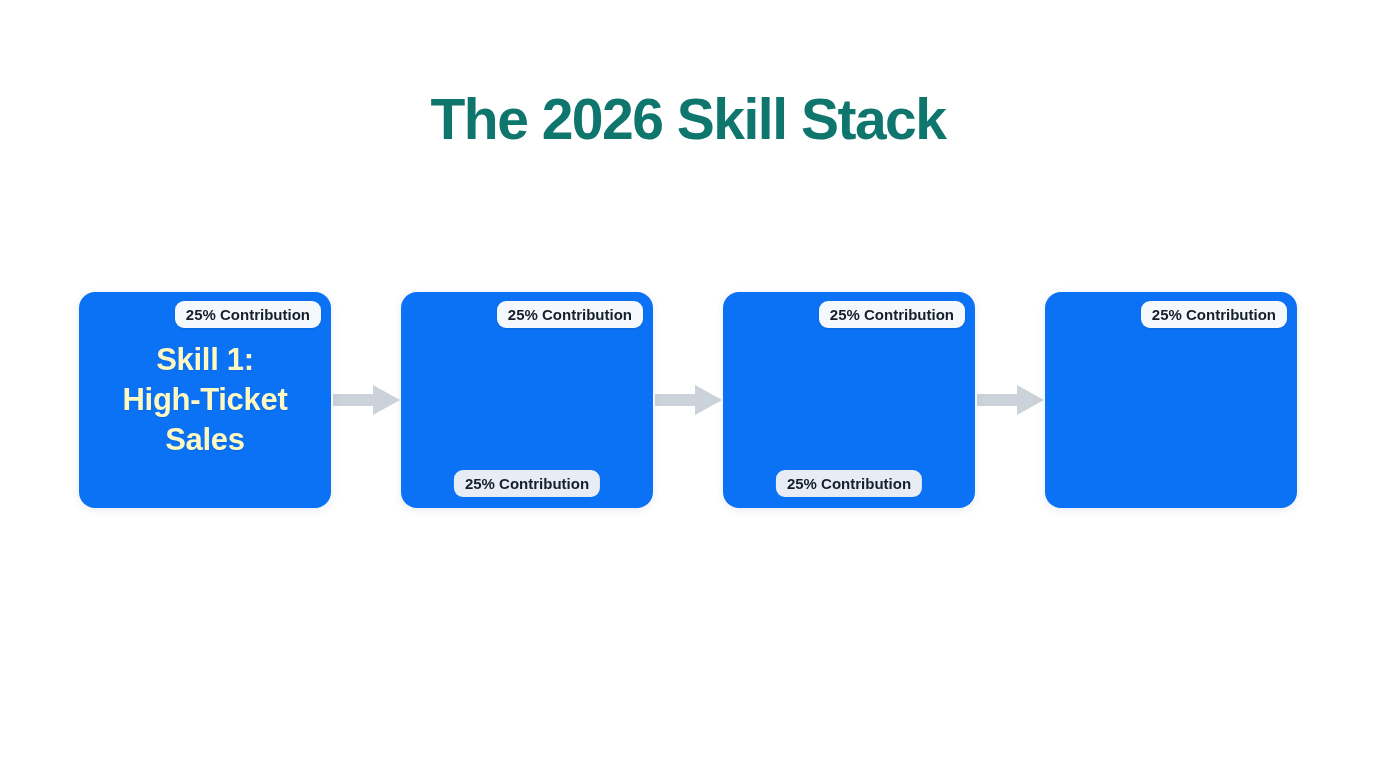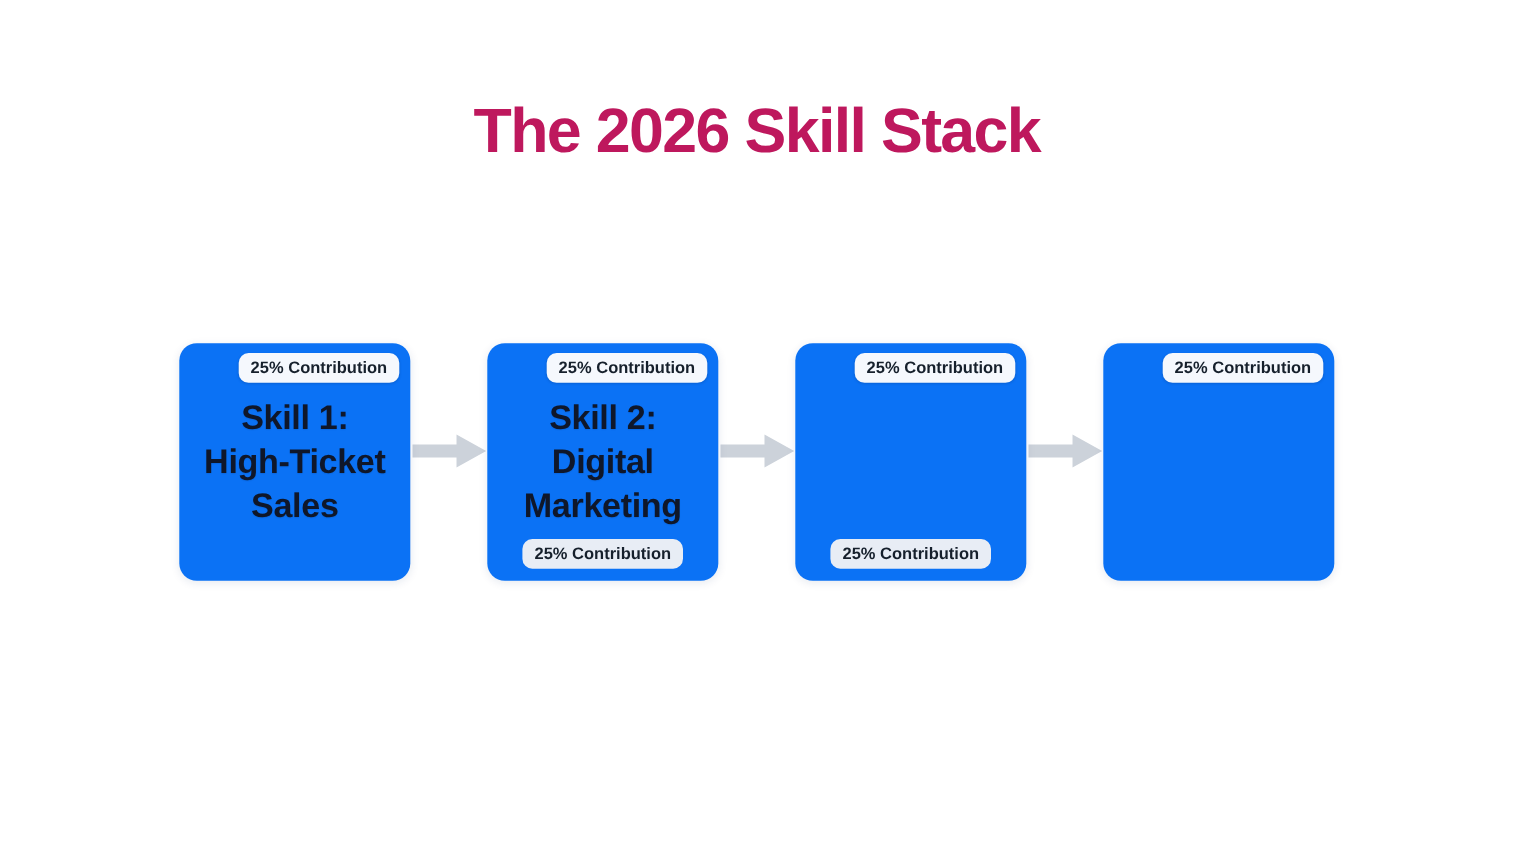--- a/index.html
+++ b/index.html
@@ -12,46 +12,45 @@
   }
   .page-title {
     position: absolute;
     top: 86px;
     left: 0;
     width: 100%;
     text-align: center;
     font-size: 57px;
     font-weight: 700;
     letter-spacing: -1.5px;
-    color: #be185d;
+    color: #0f766e;
   }
   .diagram-row {
     position: absolute;
     top: 292px;
     left: 0;
     width: 100%;
     display: flex;
     justify-content: center;
     align-items: center;
   }
   .skill-box {
     position: relative;
-    width: 210px;
+    width: 252px;
     height: 216px;
     background: #0b72f5;
     border-radius: 16px;
     display: flex;
     align-items: center;
     justify-content: center;
     box-shadow: 0 2px 8px rgba(20, 50, 110, 0.10);
     flex: 0 0 auto;
-    margin-top: 20px;
   }
   .skill-heading {
-    color: #0f172a;
+    color: #fef9c3;
     font-size: 31px;
     font-weight: 700;
     line-height: 40px;
     text-align: center;
     white-space: pre-line;
     letter-spacing: -0.3px;
     text-shadow: 0 1px 1px rgba(10, 40, 90, 0.12);
   }
   .badge {
     position: absolute;
@@ -95,23 +94,20 @@
 High-Ticket
 Sales</div>
   </div>
 
   <svg class="arrow" viewBox="0 0 70 44" xmlns="http://www.w3.org/2000/svg">
     <path d="M2 16 H42 V7 L69 22 L42 37 V28 H2 Z" fill="#ccd2da"></path>
   </svg>
 
   <div class="skill-box">
     <span class="badge badge-top">25% Contribution</span>
-    <div class="skill-heading">Skill 2:
-Digital
-Marketing</div>
     <span class="badge badge-bottom">25% Contribution</span>
   </div>
 
   <svg class="arrow" viewBox="0 0 70 44" xmlns="http://www.w3.org/2000/svg">
     <path d="M2 16 H42 V7 L69 22 L42 37 V28 H2 Z" fill="#ccd2da"></path>
   </svg>
 
   <div class="skill-box">
     <span class="badge badge-top">25% Contribution</span>
     <span class="badge badge-bottom">25% Contribution</span>

